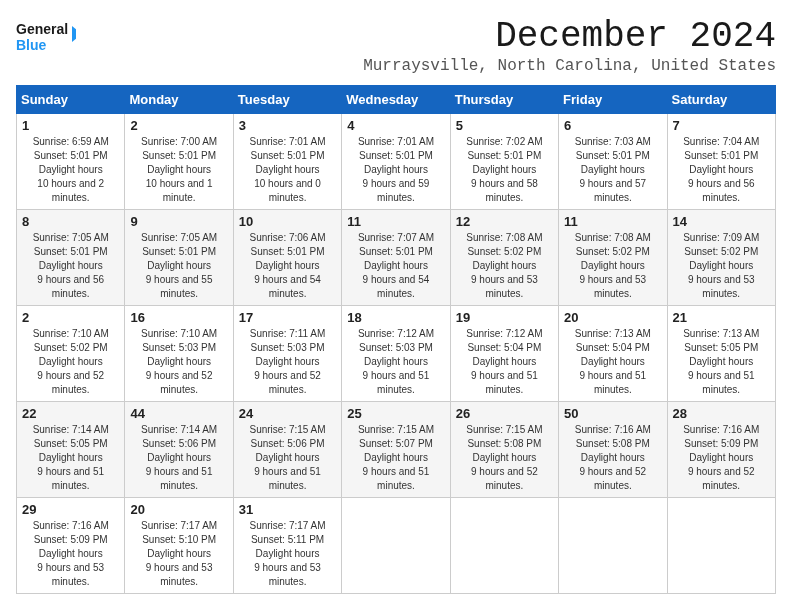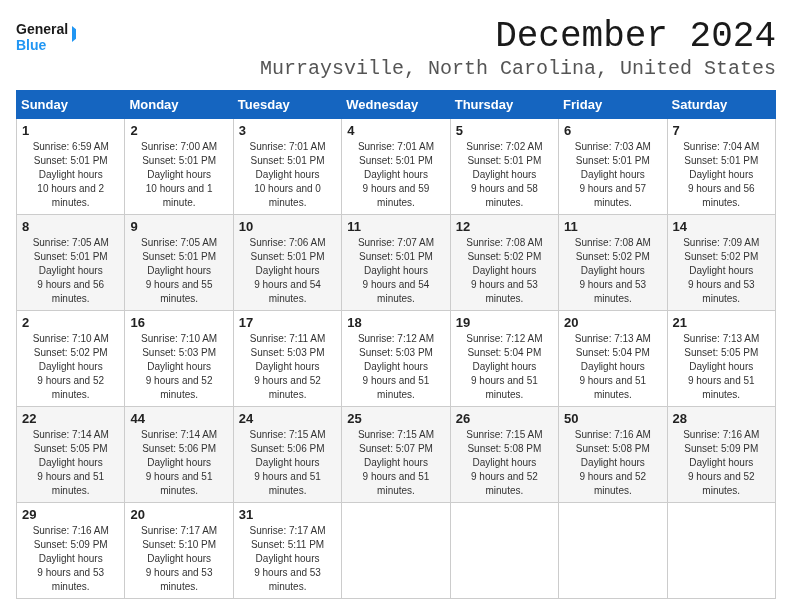--- a/index.html
+++ b/index.html
@@ -24,21 +24,21 @@
     .title-area {
       text-align: right;
       font-family: Liberation Mono, monospace;
     }
     .month-title {
       font-size: 36px;
       font-weight: normal;
       color: #1a1a1a;
     }
     .location-title {
-      font-size: 20px;
+      font-size: 16px;
       color: #555;
     }
     .calendar {
       width: 100%;
       border-collapse: collapse;
       border: 1px solid #ccc;
     }
     .calendar th {
       background-color: #1565C0;
       color: white;

